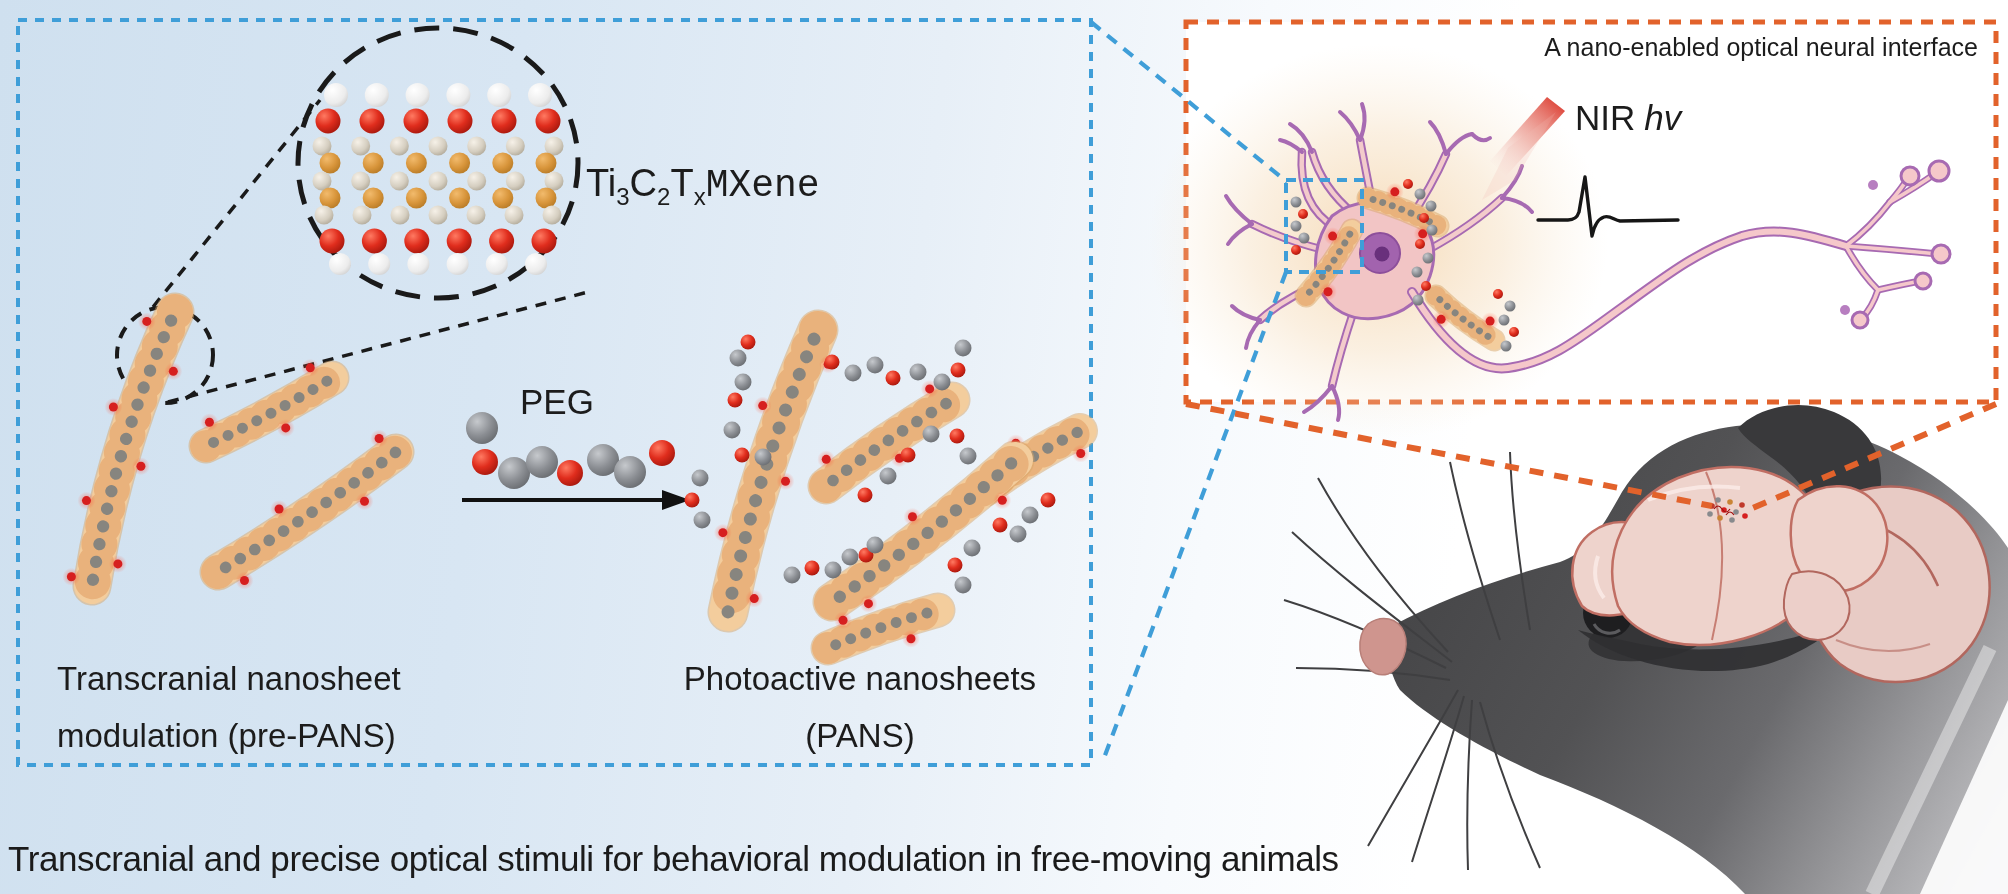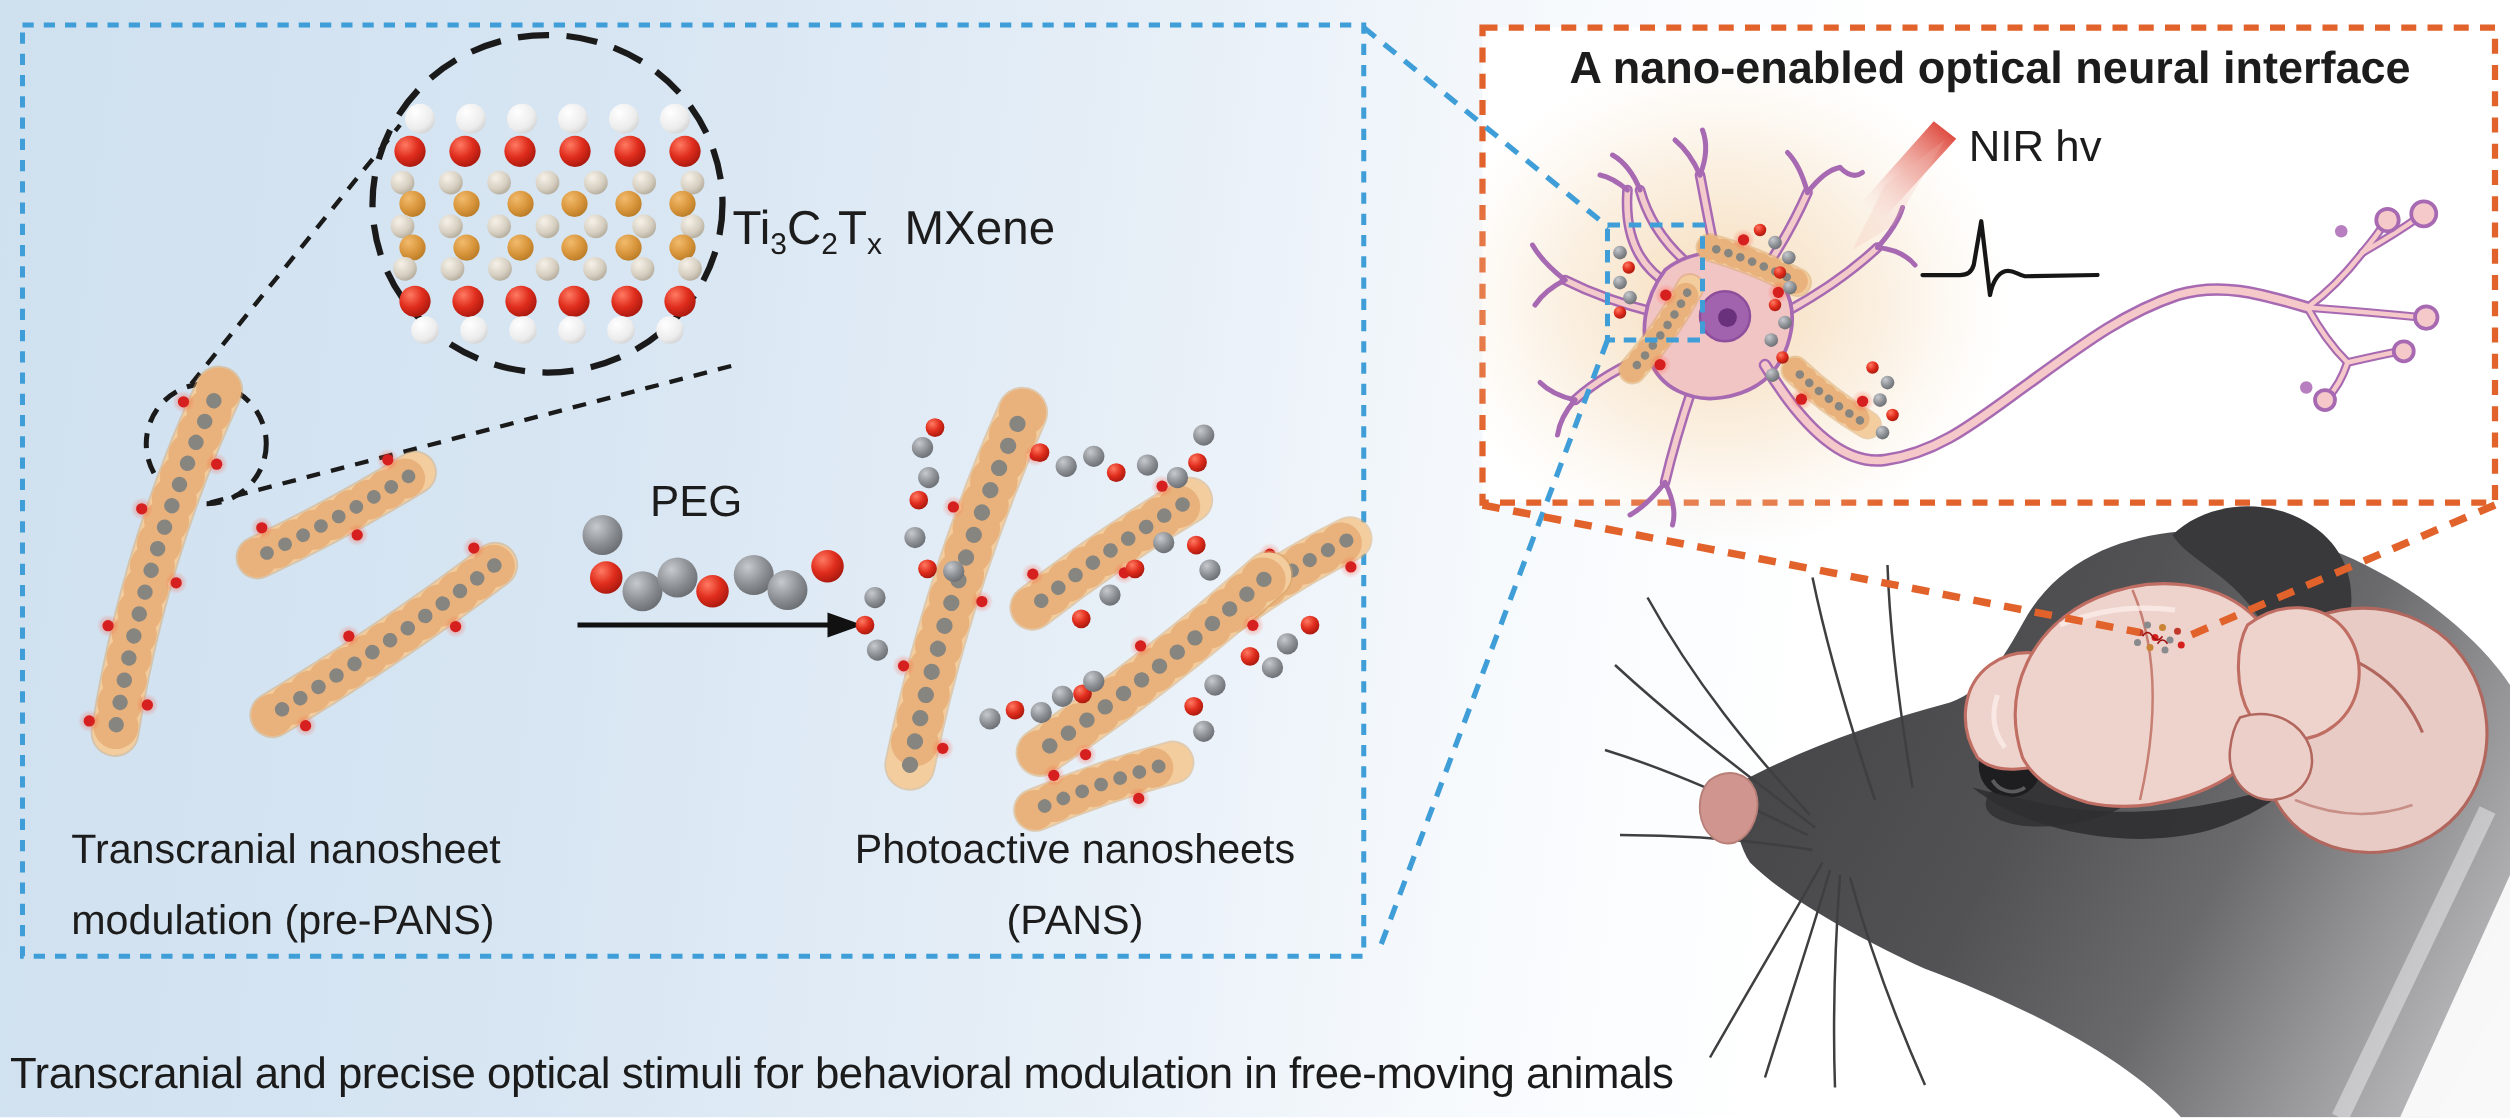--- a/index.html
+++ b/index.html
@@ -3,27 +3,27 @@
 <meta charset="utf-8">
 <style>
   html,body{margin:0;padding:0;}
   #stage{position:relative;width:2008px;height:894px;overflow:hidden;
     background:linear-gradient(97deg,#cfe0ef 0%,#d8e6f3 25%,#e7eff7 45%,#f7fafd 60%,#ffffff 72%);
     font-family:"Liberation Sans",sans-serif;color:#1c1c1c;}
   #art{position:absolute;left:0;top:0;}
   .lbl{position:absolute;white-space:nowrap;color:#1c1c1c;}
   #mxene-label{left:586px;top:162px;font-size:38px;}
   #mxene-label sub{font-size:24px;line-height:0;}
-  #mxene-label .tail{margin-left:18px;}
+  #mxene-label .tail{margin-left:0;font-family:Liberation Mono, monospace;}
   #peg-label{left:520px;top:382px;width:104px;text-align:left;font-size:35px;}
   #cap-prepans{left:57px;top:650px;font-size:33px;line-height:57px;}
   #cap-pans{left:658px;top:650px;width:404px;text-align:center;font-size:33px;line-height:57px;}
-  #oni-title{left:1206px;top:33px;width:772px;text-align:center;font-size:36px;font-weight:bold;}
+  #oni-title{left:1206px;top:33px;width:772px;text-align:right;font-size:25px;}
   #nir-label{left:1575px;top:98px;font-size:35px;}
-  #nir-label .sym{margin-left:9px;margin-top:12px;}
+  #nir-label .sym{font-style:italic;margin-left:9px;margin-top:12px;}
   #main-caption{left:8px;top:839px;font-size:35px;font-weight:normal;letter-spacing:-0.4px;color:#1b1b1b;}
 </style>
 </head>
 <body>
 
 <div id="stage">
 
 <svg id="art" width="2008" height="894" viewBox="0 0 2008 894">
   <defs>
     <radialGradient id="grayB" cx="0.35" cy="0.3" r="0.9">

